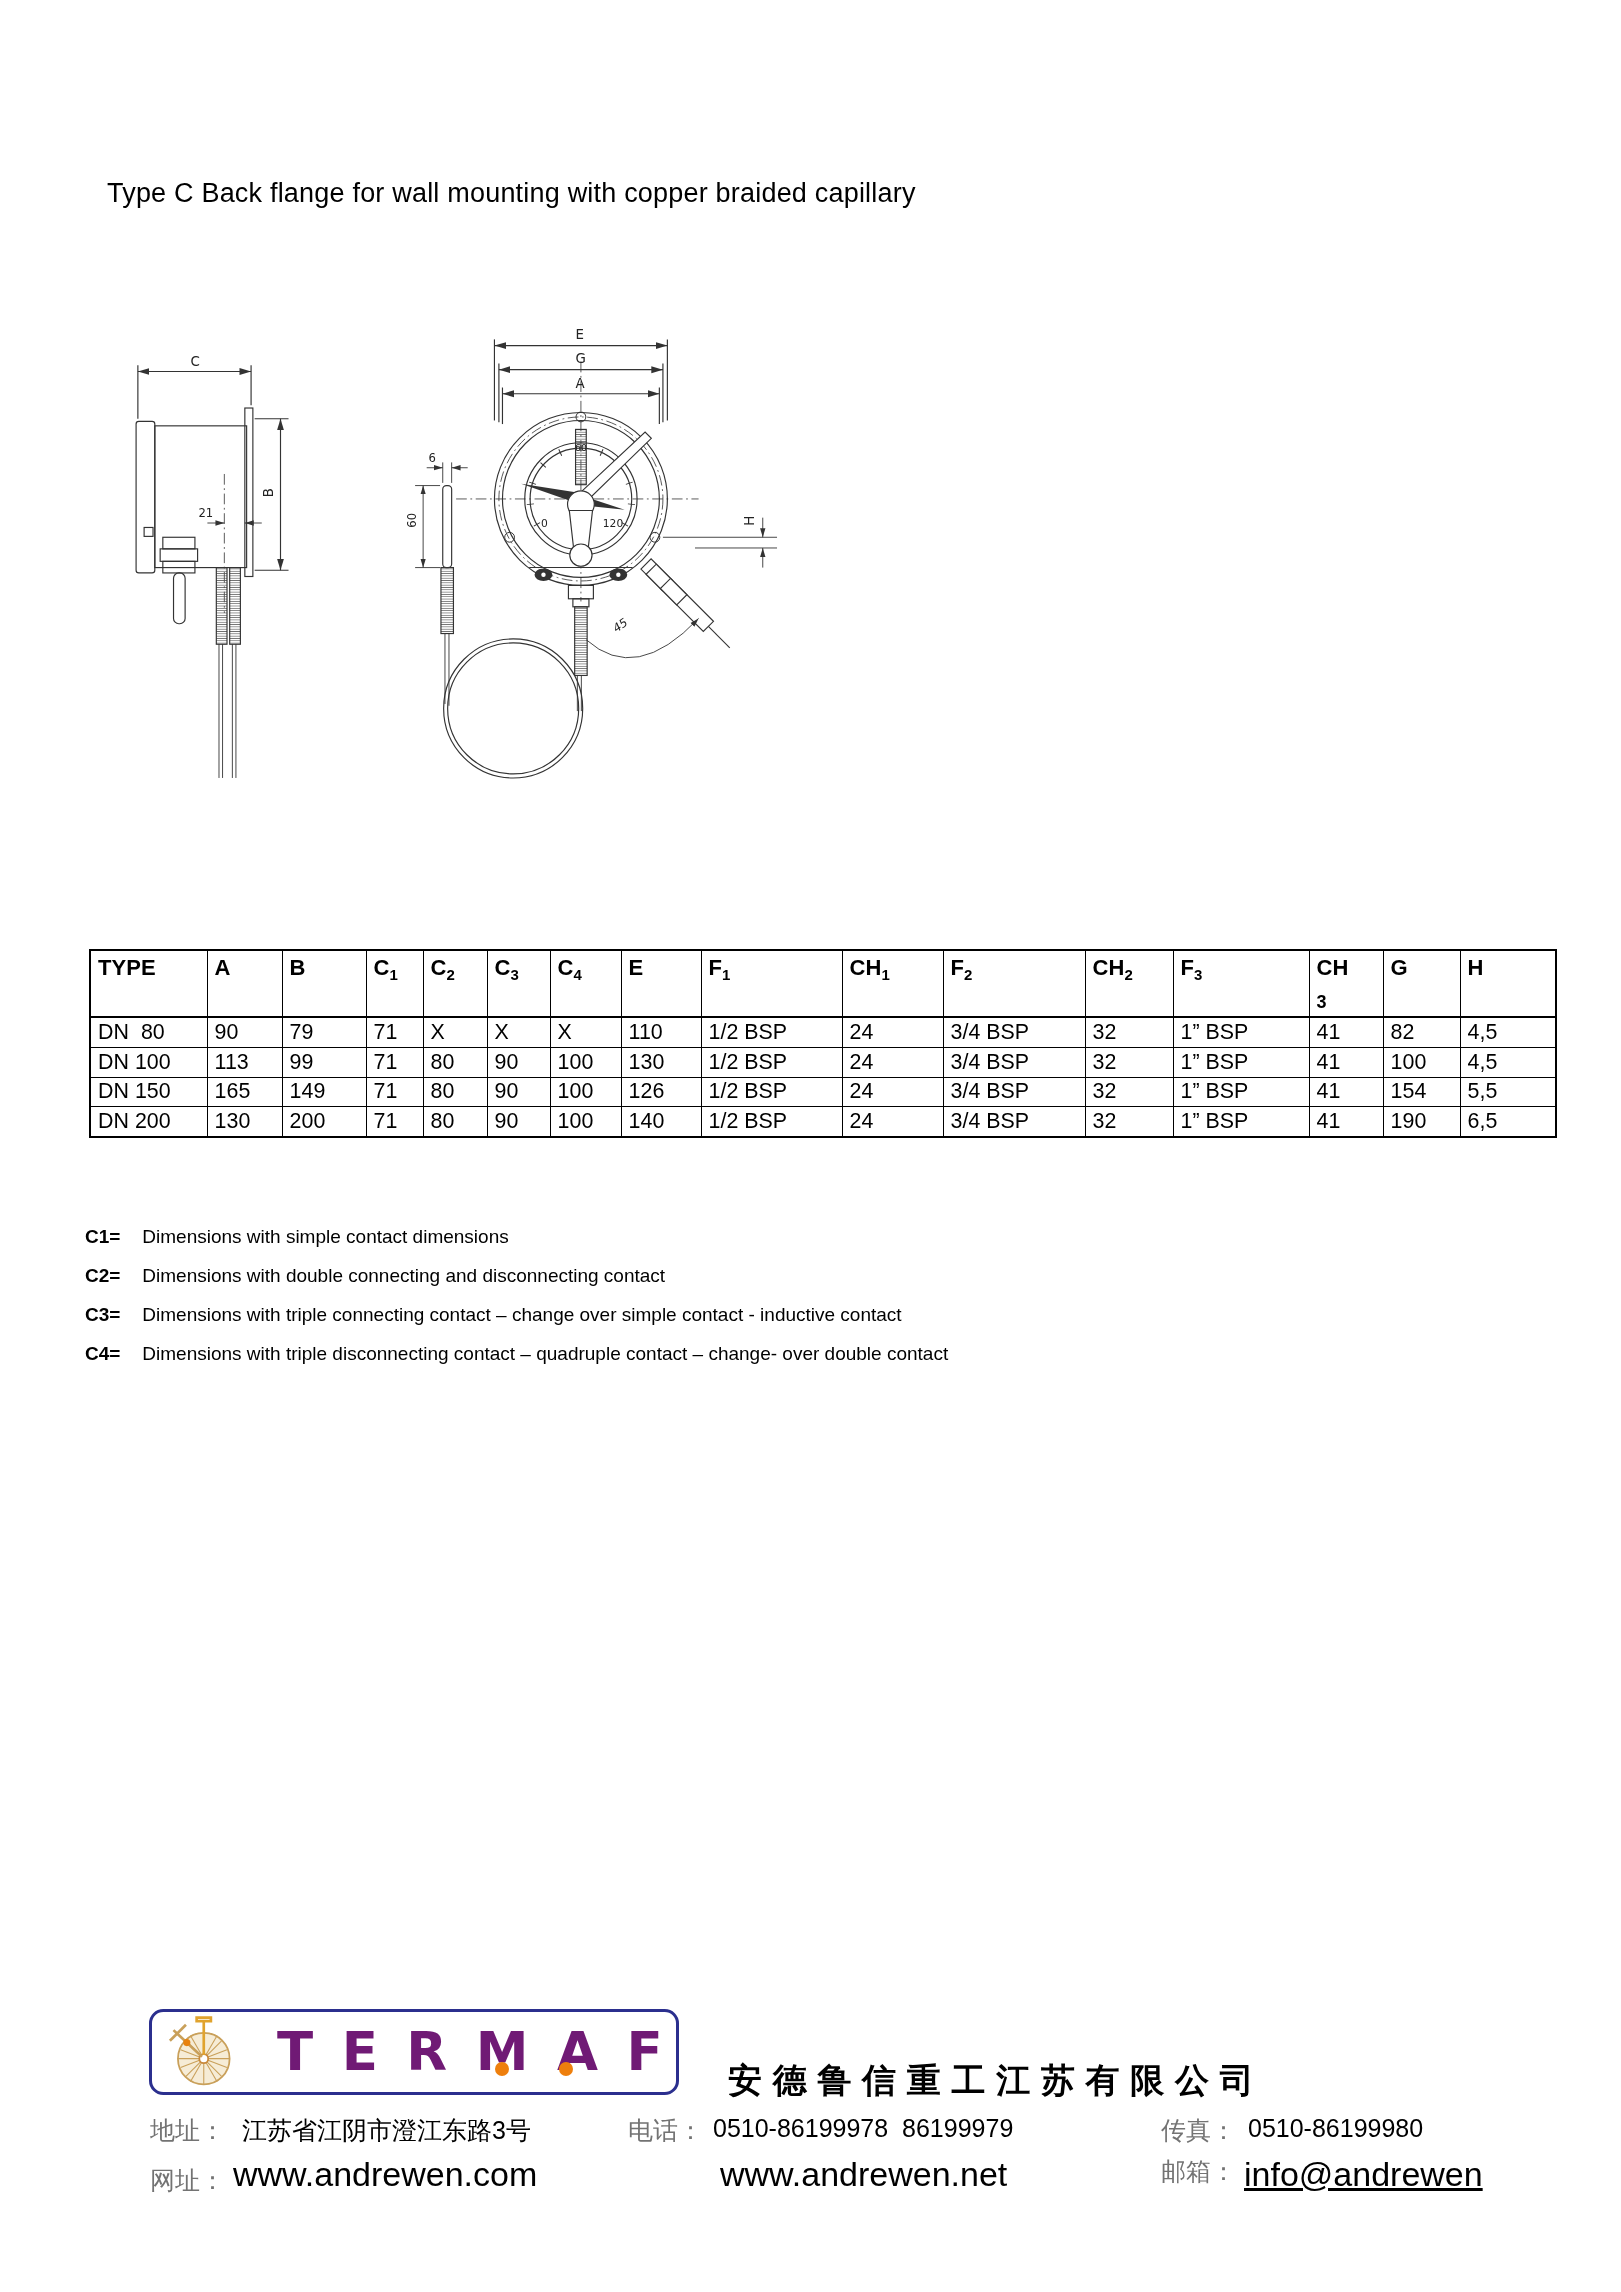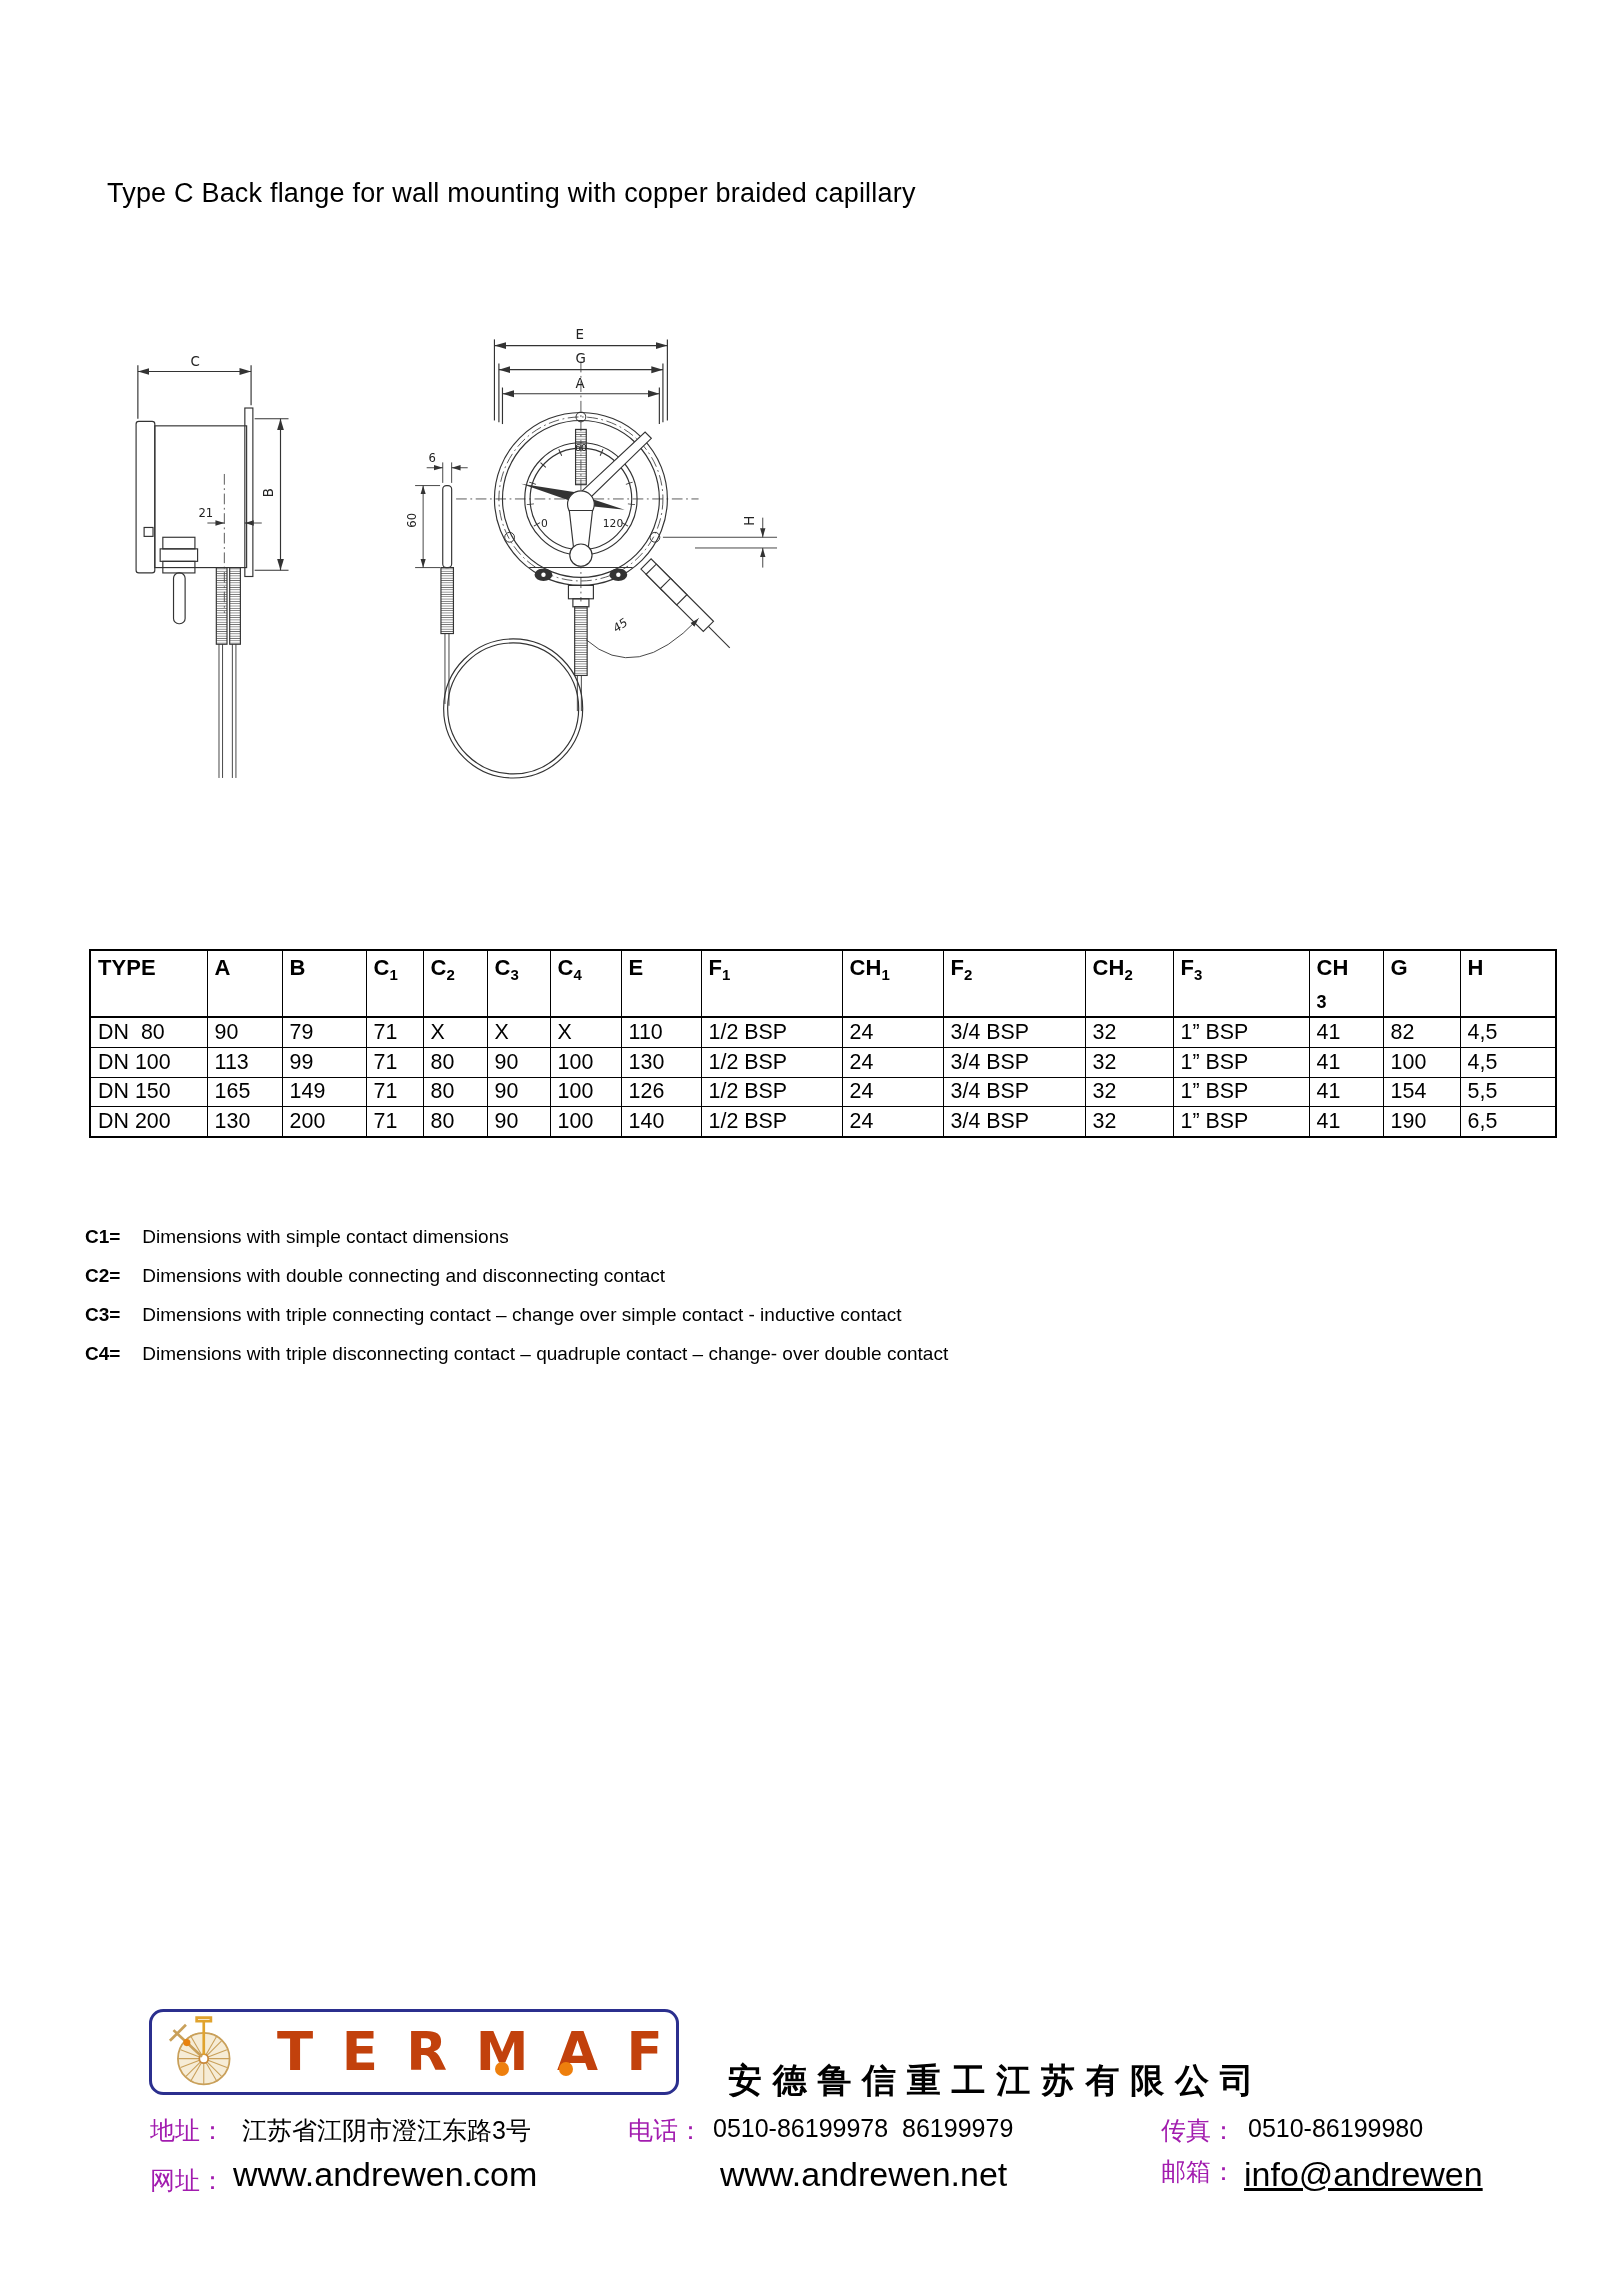--- a/index.html
+++ b/index.html
@@ -27,21 +27,21 @@
   .note-line{height:39px;display:flex;align-items:center;}
   .note-label{font-weight:bold;margin-right:14.3px;min-width:43px;}
   
   #logo-box{left:149px;top:2009px;width:524px;height:80px;border:3.6px solid #2b2f8e;
             border-radius:14.3px;background:#fff;}
   #logo-text{left:125px;top:9px;font-size:53px;font-weight:800;color:#2b2f8e;
              letter-spacing:28.5px;font-family:"DejaVu Sans", sans-serif;}
   .logo-dot{width:14.3px;height:14.3px;border-radius:50%;background:#ee7f0d;}
   #company-cn{left:728px;top:2058px;font-size:34px;font-weight:600;letter-spacing:10.7px;
               font-family:"DejaVu Sans", sans-serif;}
-  .f-label{color:#a21caf;}
+  .f-label{color:#737373;}
   .f-line{font-size:25px;white-space:pre;}
   .f-url{font-size:34px;}
 </style>
 </head>
 <body>
 
 <div class="abs" id="title">Type C Back flange for wall mounting with copper braided capillary</div>
 
 <svg class="abs" id="drawing" width="731" height="624" viewBox="0 0 820 700">
   <defs>
@@ -355,21 +355,21 @@
         <line x1="63" y1="24" x2="33" y2="76"></line>
       <line x1="22" y1="40" x2="74" y2="60"></line>
         <line x1="22" y1="60" x2="74" y2="40"></line>
     </g>
     <circle cx="48" cy="50" r="5" fill="#fff" stroke="#c9883a" stroke-width="2"></circle>
     <path d="M48,46 L48,8 L56,8 L56,4 L40,4 L40,8 L48,8" fill="none" stroke="#e0a32e" stroke-width="3"></path>
     <line x1="14" y1="18" x2="46" y2="48" stroke="#c9a05a" stroke-width="3"></line>
     <line x1="10" y1="30" x2="28" y2="12" stroke="#c9a05a" stroke-width="3"></line>
     <circle cx="29" cy="32" r="4" fill="#e8820e"></circle>
   </svg>
-  <div class="abs" id="logo-text" style="color: #c2410c;">TERMAF</div>
+  <div class="abs" id="logo-text" style="color: #701a75;">TERMAF</div>
   <div class="abs logo-dot" style="left: 343px; top: 50px; background: rgb(238, 127, 13);"></div>
   <div class="abs logo-dot" style="left: 407px; top: 50px; background: rgb(238, 127, 13);"></div>
 </div>
 
 <div class="abs" id="company-cn">安德鲁信重工江苏有限公司</div>
 
 <div>
   <span class="abs f-line f-label" style="left:150px;top:2114px;">地址：</span>
   <span class="abs f-line" style="left:242px;top:2114px;">江苏省江阴市澄江东路3号</span>
   <span class="abs f-line f-label" style="left:628px;top:2114px;">电话：</span>

